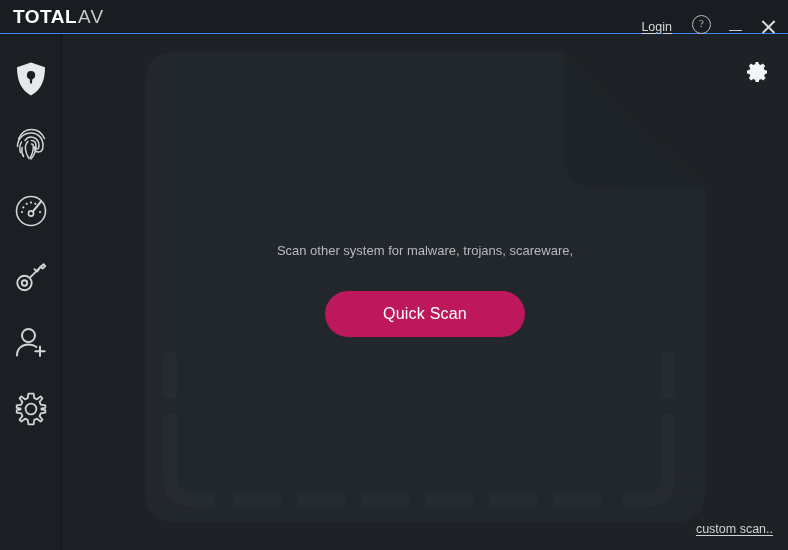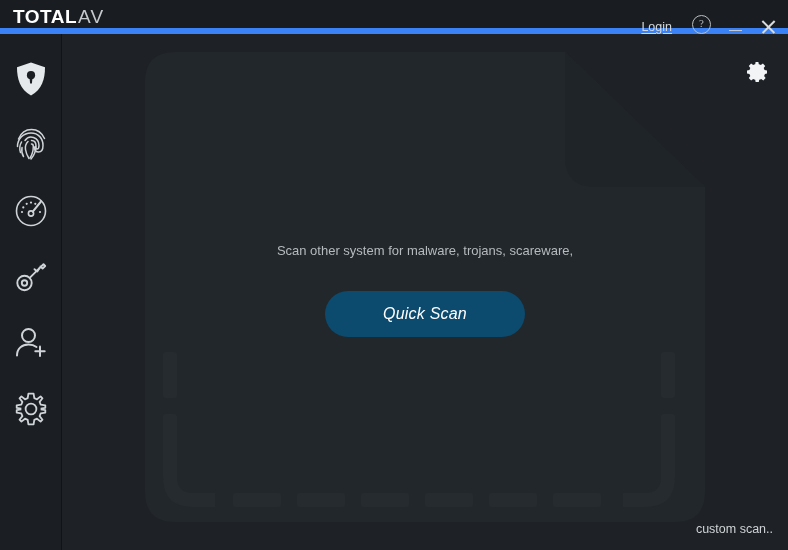--- a/index.html
+++ b/index.html
@@ -22,21 +22,21 @@
     overflow: hidden;
   }
 
   
   .titlebar {
     position: absolute;
     left: 0; top: 0;
     width: 788px;
     height: 34px;
     background: #191c20;
-    border-bottom: 6px solid #3b82f6;
+    border-bottom: 1px solid #3b82f6;
     display: flex;
     align-items: center;
     box-sizing: border-box;
   }
   .logo {
     position: absolute;
     left: 13px;
     top: 6px;
     font-size: 19px;
     letter-spacing: 0.2px;
@@ -188,35 +188,35 @@
     max-width: 420px;
   }
   .btn-row {
     display: flex;
     gap: 31px;
   }
   .scan-btn {
     width: 200px;
     height: 46px;
     border-radius: 24px;
-    background: #0c4a6e;
+    background: #be185d;
     color: #ffffff;
     border: none;
     font-size: 16px;
     font-family: "Liberation Sans", sans-serif;
     cursor: pointer;
     letter-spacing: 0.2px;
-    font-style: italic;
   }
   .custom-scan {
     position: absolute;
     right: 15px;
     bottom: 14px;
     font-size: 12.5px;
     color: #cfd3d6;
+    text-decoration: underline;
     text-underline-offset: 2px;
     cursor: pointer;
   }
 </style>
 </head>
 <body>
 
 <div class="app">
 
   <div class="titlebar">

